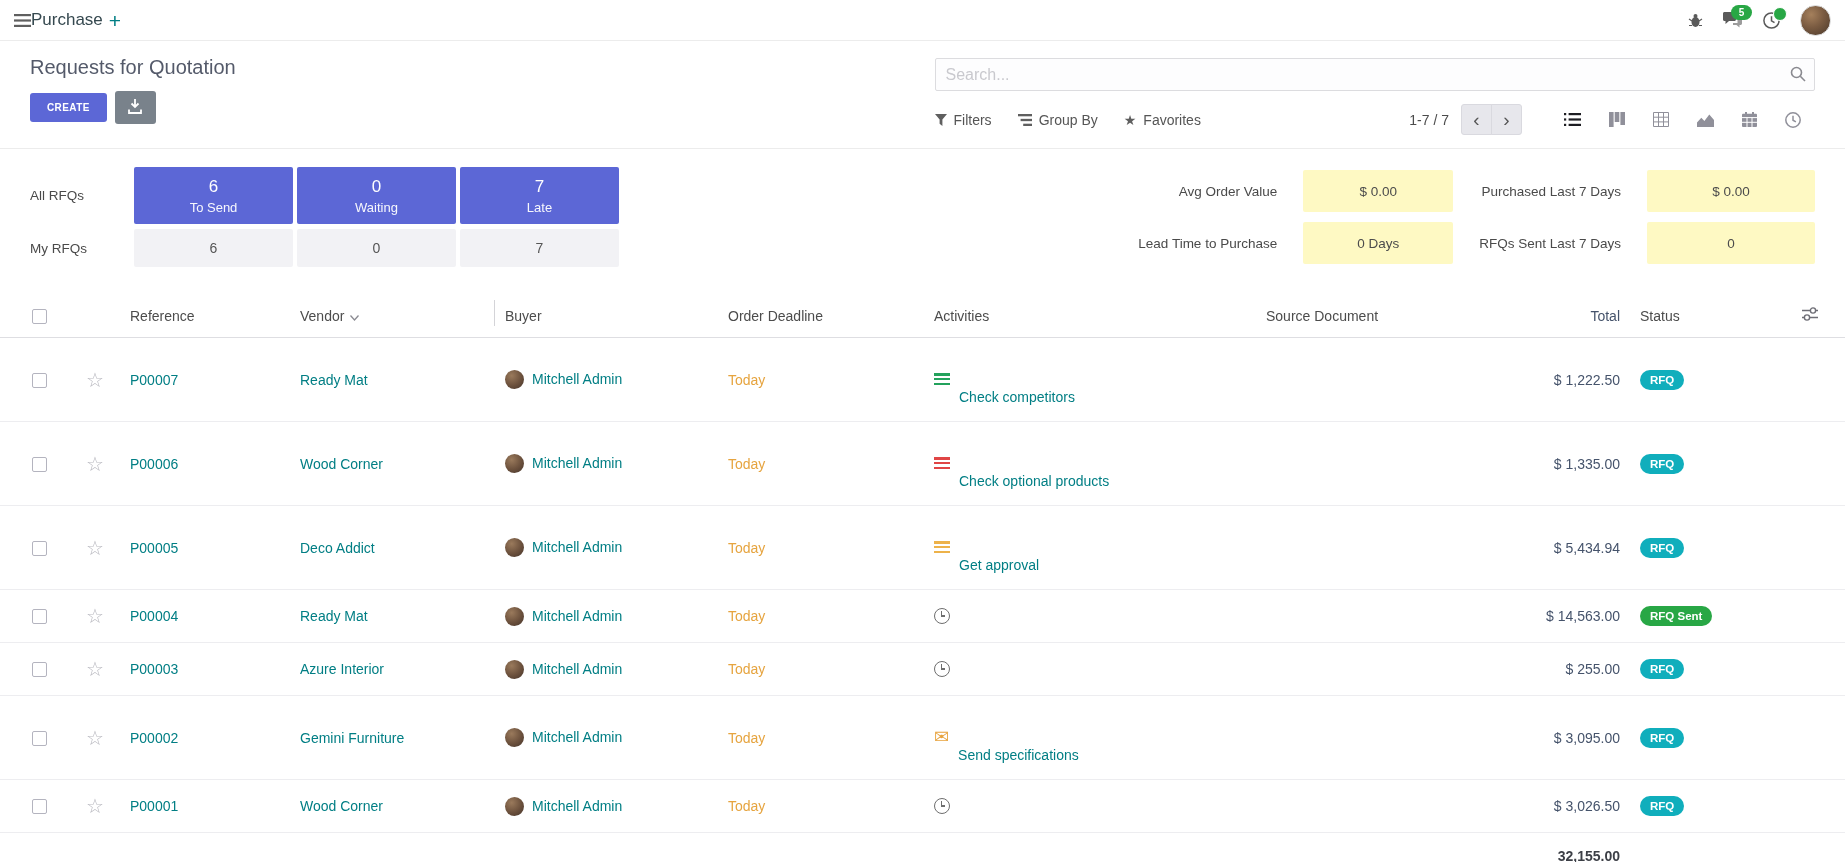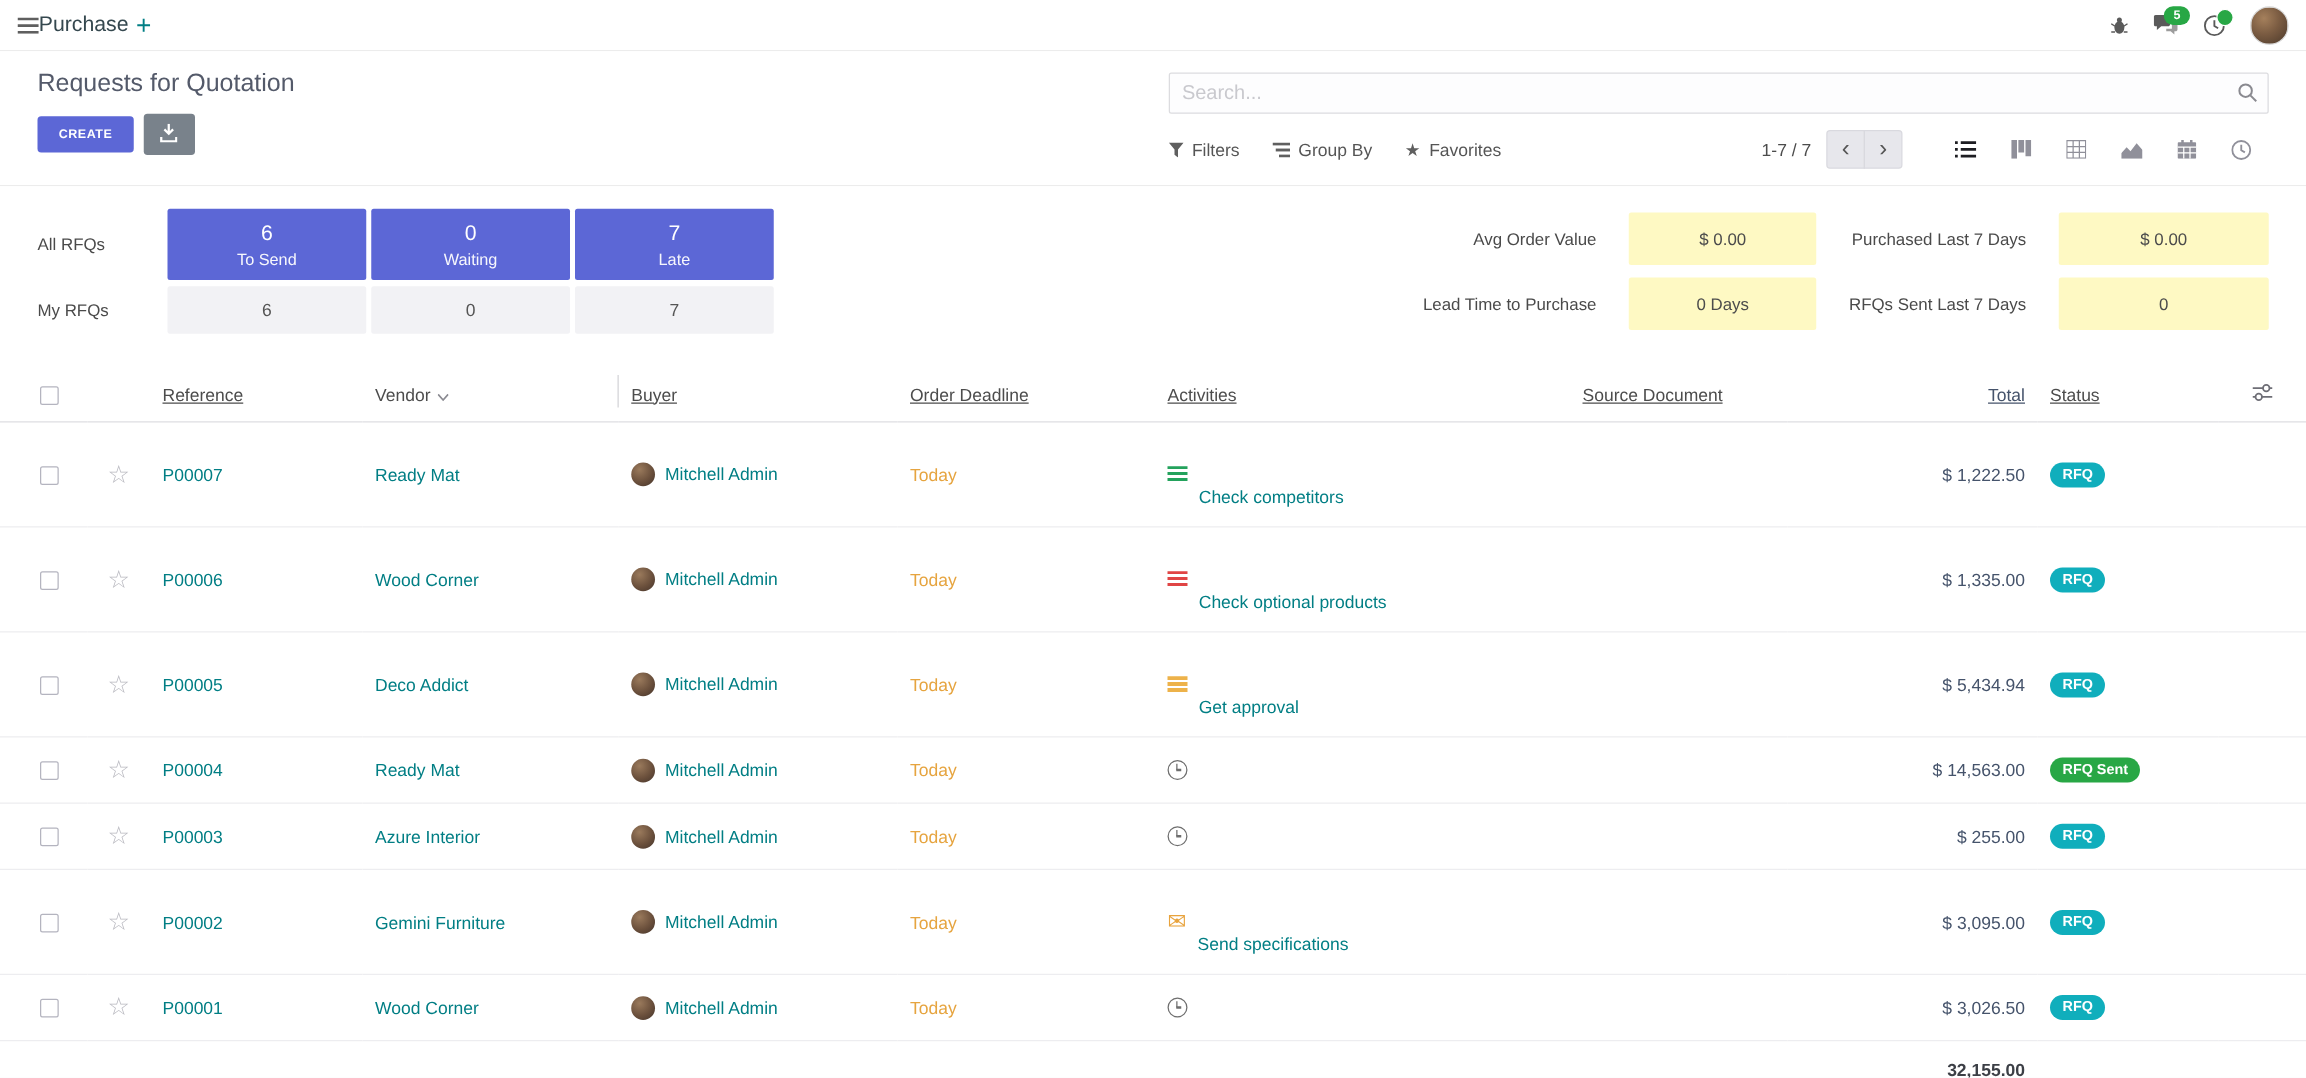--- a/index.html
+++ b/index.html
@@ -73,21 +73,21 @@
   .dash-my{height:38px;background:#f2f2f5;border-radius:2px;display:flex;align-items:center;justify-content:center;
     font-size:14px;color:#555;cursor:pointer;}
   .dash-right{display:grid;grid-template-columns:auto 150px auto 168px;column-gap:26px;row-gap:10px;align-items:center;}
   .stat-label{text-align:right;font-size:13.5px;color:#4a4a4a;}
   .stat-value{background:#fef9c3;border-radius:2px;height:42px;display:flex;align-items:center;justify-content:center;
     font-size:13.5px;color:#4c4c4c;}
 
   
   table.rfq{width:1845px;border-collapse:collapse;table-layout:fixed;background:#fff;}
   thead th{font-size:14px;font-weight:500;color:#4c4c4c;text-align:left;
-    padding:18px 10px 13px;border-bottom:1px solid #dedee2;white-space:nowrap;text-decoration:underline;}
+    padding:18px 10px 13px;border-bottom:1px solid #dedee2;white-space:nowrap;}
   thead th.c-total{text-align:right;}
   th.c-vendor{position:relative;}
   th.c-vendor::after{content:"";position:absolute;right:0;top:22%;height:56%;width:1px;background:#d4d4d8;}
   .th-flex{display:inline-flex;align-items:center;gap:6px;}
   tbody td{padding:16px 10px;border-bottom:1px solid #ededf0;font-size:14px;vertical-align:middle;white-space:nowrap;overflow:hidden;}
   td.c-check,th.c-check{padding-left:32px;}
   .c-star{text-align:center;}
   .star{color:#b9b9c0;font-size:20px;cursor:pointer;line-height:1;}
   a.lnk{color:var(--c-link,#017e84);text-decoration:none;cursor:pointer;margin-top:35px;}
   .deadline{color:var(--c-deadline,#e6a43f);}

